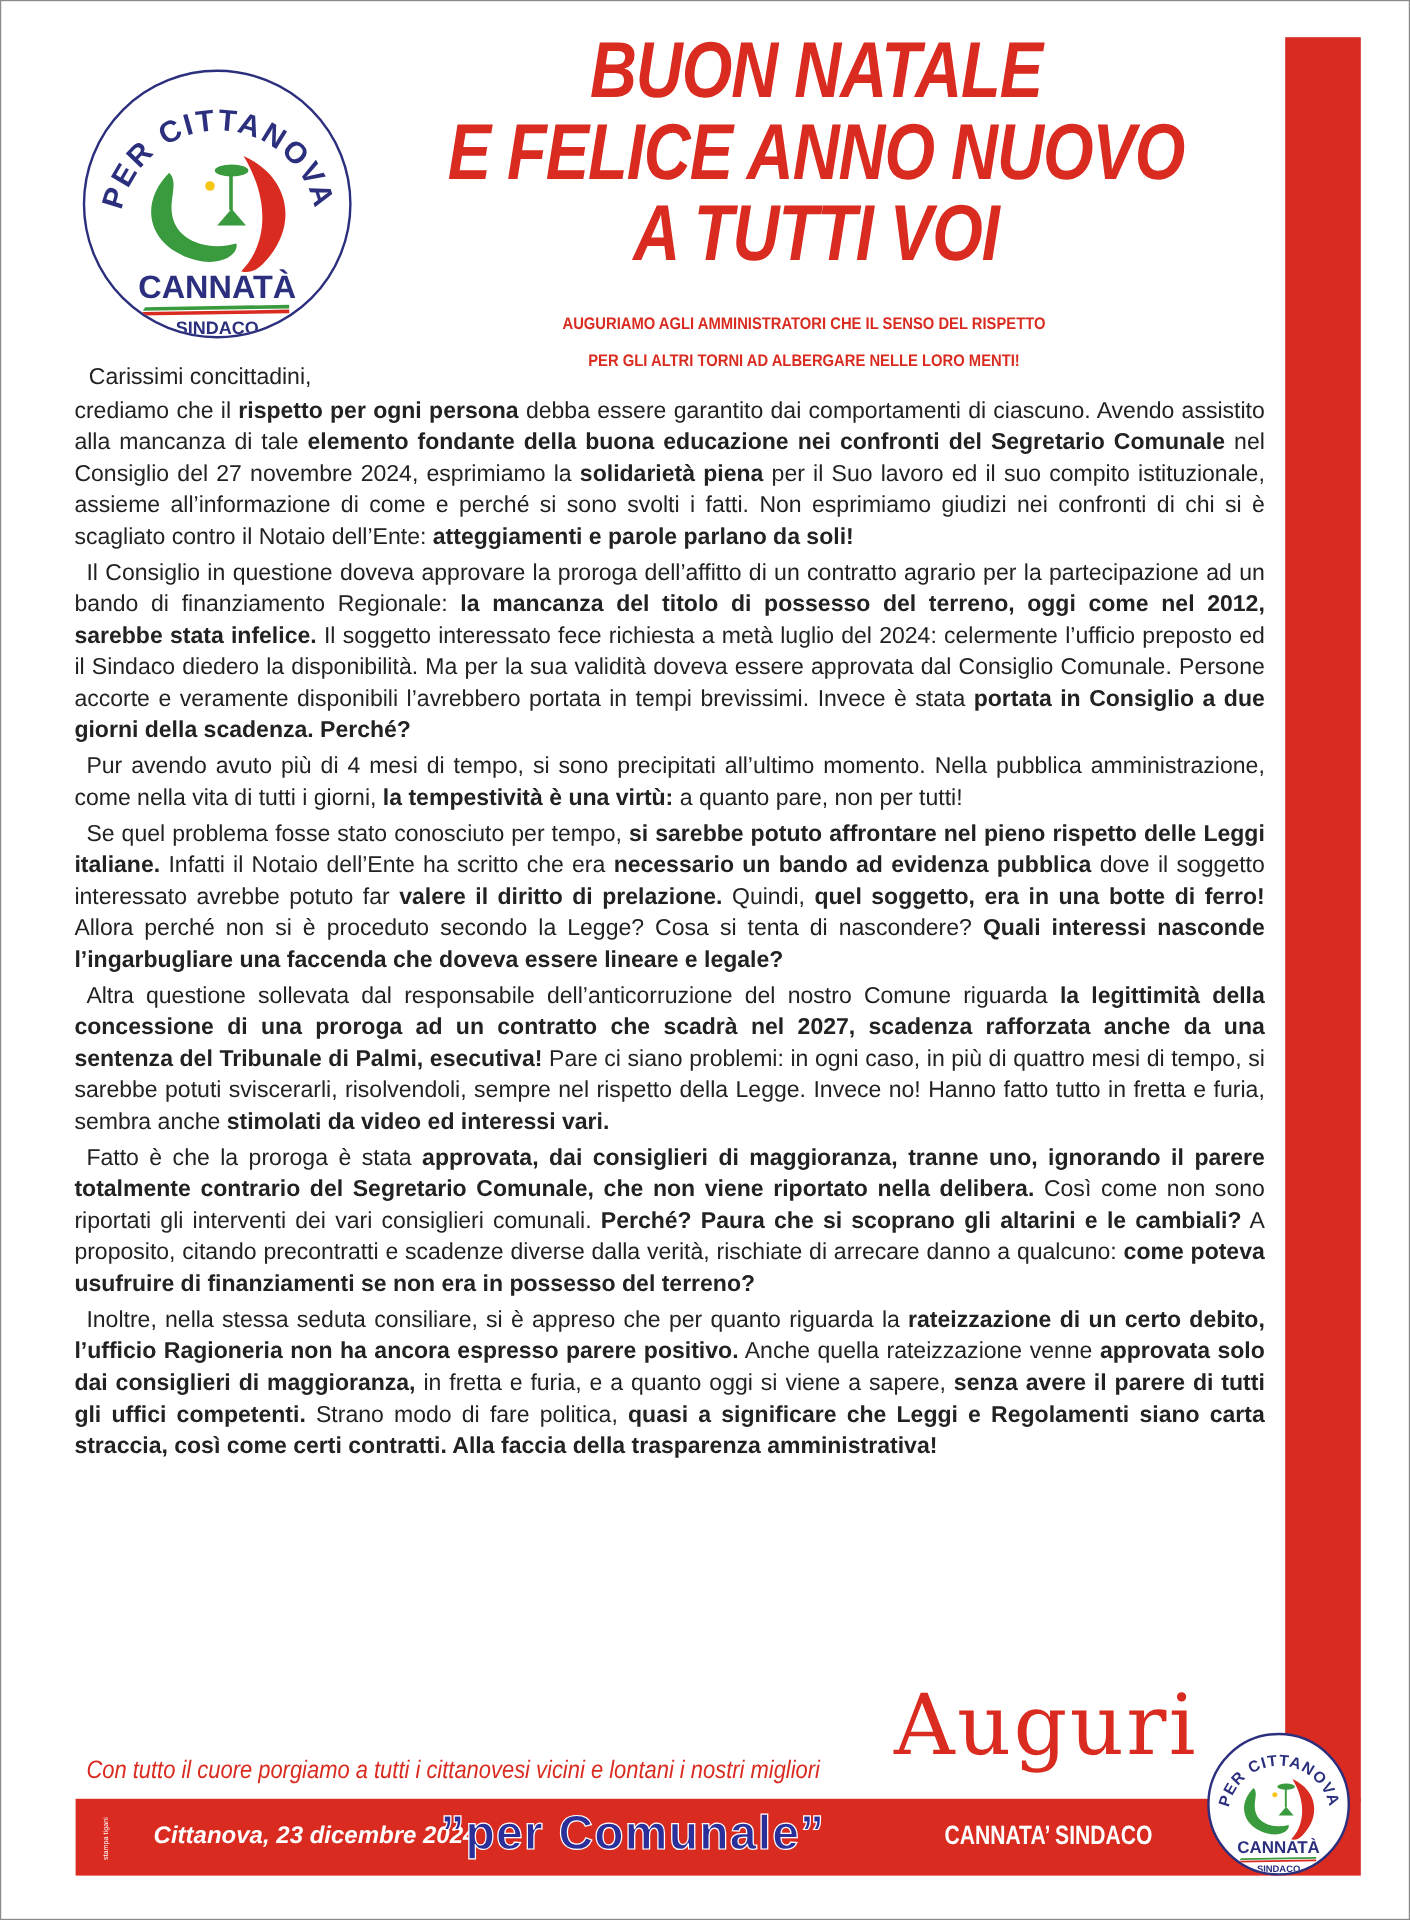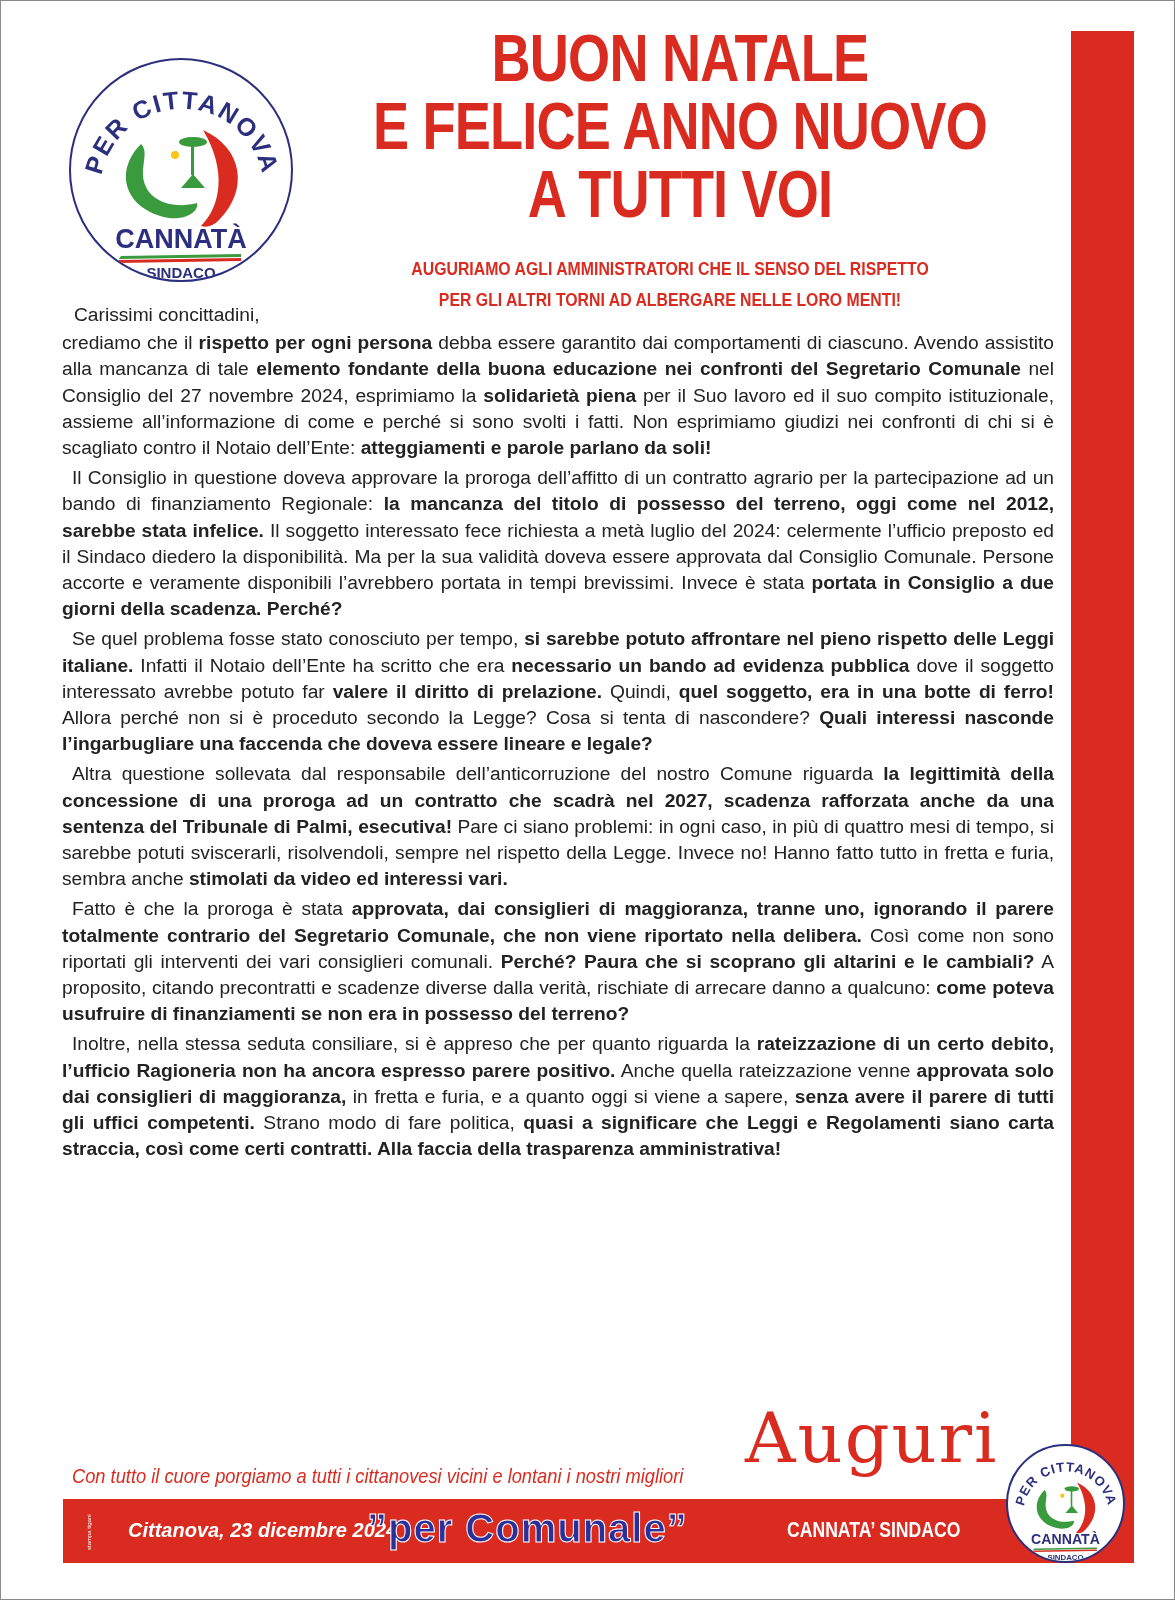--- a/index.html
+++ b/index.html
@@ -4,23 +4,23 @@
 <style>
   html, body { margin:0; padding:0; }
   body { width:1175px; height:1600px; background:#ffffff; position:relative; overflow:hidden; font-family:"Liberation Sans", sans-serif; color:#1a1a1a; }
   .page-border { position:absolute; left:0; top:0; width:1173px; height:1598px; border:1px solid #8a8a8a; box-sizing:content-box; }
   .red-bar { position:absolute; left:1071px; top:31px; width:63px; height:1470px; background:#d92b20; }
   .footer-bar { position:absolute; left:63px; top:1499px; width:1071px; height:64px; background:#d92b20; }
   .logo { position:absolute; border-radius:50%; border:2px solid #2b2f7d; background:#fff; overflow:hidden; }
   .logo svg { display:block; width:100%; height:100%; }
   .logo-top { left:69px; top:58px; width:220px; height:220px; }
   .logo-bottom { left:1006px; top:1444px; width:115px; height:115px; }
-  .headline { position:absolute; left:300px; top:24px; width:760px; text-align:center; color:#d92b20; font-family:"Liberation Sans", sans-serif; font-weight:bold; line-height:68px; letter-spacing:-1px; }
+  .headline { position:absolute; left:300px; top:24px; width:760px; text-align:center; color:#d92b20; font-family:"Liberation Sans", sans-serif; font-weight:bold; line-height:68px; letter-spacing:-1px;font-style:italic; }
   .headline div { font-size:66px; transform:scaleX(0.82); transform-origin:center; white-space:nowrap; }
-  .subhead { position:absolute; left:280px; top:254px; width:780px; text-align:center; color:#d92b20; font-weight:bold; font-size:18px; line-height:31px; }
+  .subhead { position:absolute; left:280px; top:254px; width:780px; text-align:center; color:#d92b20; font-weight:bold; font-size:14px; line-height:31px; }
   .subhead div { transform:scaleX(0.88); white-space:nowrap; }
   .body-text { position:absolute; left:62px; top:302px; width:992px; font-size:19.2px; line-height:26.2px; color:#222; text-align:justify; }
   .body-text p { margin:0 0 4px 0; }
   .body-text b { font-weight:bold; }
   .greeting { padding-left:12px; margin-bottom:2px !important; }
   .indent { text-indent:10px; }
   .closing { position:absolute; left:72px; top:1464px; font-style:italic; color:#d92b20; font-size:21px; white-space:nowrap; transform:scaleX(0.87); transform-origin:left; }
   .auguri { position:absolute; left:745px; top:1398px; color:#d92b20; font-family:"DejaVu Serif", serif; font-size:70px; line-height:80px; letter-spacing:2px; }
   .stampa { position:absolute; left:86px; top:1508px; width:14px; height:48px; color:#fff; font-size:6px; writing-mode:vertical-rl; transform:rotate(180deg); text-align:center; }
   .date { position:absolute; left:128px; top:1519px; color:#fff; font-weight:bold; font-style:italic; font-size:20px; }
@@ -64,20 +64,21 @@
 <div class="subhead">
   <div>AUGURIAMO AGLI AMMINISTRATORI CHE IL SENSO DEL RISPETTO</div>
   <div>PER GLI ALTRI TORNI AD ALBERGARE NELLE LORO MENTI!</div>
 </div>
 
 <div class="body-text">
   <p class="greeting">Carissimi concittadini,</p>
   <div id="paragraphs">
       <p>crediamo che il <b>rispetto per ogni persona</b> debba essere garantito dai comportamenti di ciascuno. Avendo assistito alla mancanza di tale <b>elemento fondante della buona educazione nei confronti del Segretario Comunale</b> nel Consiglio del 27 novembre 2024, esprimiamo la <b>solidarietà piena</b> per il Suo lavoro ed il suo compito istituzionale, assieme all’informazione di come e perché si sono svolti i fatti. Non esprimiamo giudizi nei confronti di chi si è scagliato contro il Notaio dell’Ente: <b>atteggiamenti e parole parlano da soli!</b></p>
       <p class="indent">Il Consiglio in questione doveva approvare la proroga dell’affitto di un contratto agrario per la partecipazione ad un bando di finanziamento Regionale: <b>la mancanza del titolo di possesso del terreno, oggi come nel 2012, sarebbe stata infelice.</b> Il soggetto interessato fece richiesta a metà luglio del 2024: celermente l’ufficio preposto ed il Sindaco diedero la disponibilità. Ma per la sua validità doveva essere approvata dal Consiglio Comunale. Persone accorte e veramente disponibili l’avrebbero portata in tempi brevissimi. Invece è stata <b>portata in Consiglio a due giorni della scadenza. Perché?</b></p>
+      <p class="indent">Pur avendo avuto più di 4 mesi di tempo, si sono precipitati all’ultimo momento. Nella pubblica amministrazione, come nella vita di tutti i giorni, <b>la tempestività è una virtù:</b> a quanto pare, non per tutti!</p>
       <p class="indent">Se quel problema fosse stato conosciuto per tempo, <b>si sarebbe potuto affrontare nel pieno rispetto delle Leggi italiane.</b> Infatti il Notaio dell’Ente ha scritto che era <b>necessario un bando ad evidenza pubblica</b> dove il soggetto interessato avrebbe potuto far <b>valere il diritto di prelazione.</b> Quindi, <b>quel soggetto, era in una botte di ferro!</b> Allora perché non si è proceduto secondo la Legge? Cosa si tenta di nascondere? <b>Quali interessi nasconde l’ingarbugliare una faccenda che doveva essere lineare e legale?</b></p>
       <p class="indent">Altra questione sollevata dal responsabile dell’anticorruzione del nostro Comune riguarda <b>la legittimità della concessione di una proroga ad un contratto che scadrà nel 2027, scadenza rafforzata anche da una sentenza del Tribunale di Palmi, esecutiva!</b> Pare ci siano problemi: in ogni caso, in più di quattro mesi di tempo, si sarebbe potuti sviscerarli, risolvendoli, sempre nel rispetto della Legge. Invece no! Hanno fatto tutto in fretta e furia, sembra anche <b>stimolati da video ed interessi vari.</b></p>
       <p class="indent">Fatto è che la proroga è stata <b>approvata, dai consiglieri di maggioranza, tranne uno, ignorando il parere totalmente contrario del Segretario Comunale, che non viene riportato nella delibera.</b> Così come non sono riportati gli interventi dei vari consiglieri comunali. <b>Perché? Paura che si scoprano gli altarini e le cambiali?</b> A proposito, citando precontratti e scadenze diverse dalla verità, rischiate di arrecare danno a qualcuno: <b>come poteva usufruire di finanziamenti se non era in possesso del terreno?</b></p>
       <p class="indent">Inoltre, nella stessa seduta consiliare, si è appreso che per quanto riguarda la <b>rateizzazione di un certo debito, l’ufficio Ragioneria non ha ancora espresso parere positivo.</b> Anche quella rateizzazione venne <b>approvata solo dai consiglieri di maggioranza,</b> in fretta e furia, e a quanto oggi si viene a sapere, <b>senza avere il parere di tutti gli uffici competenti.</b> Strano modo di fare politica, <b>quasi a significare che Leggi e Regolamenti siano carta straccia, così come certi contratti. Alla faccia della trasparenza amministrativa!</b></p>
     </div>
 </div>
 
 <div class="closing">Con tutto il cuore porgiamo a tutti i cittanovesi vicini e lontani i nostri migliori</div>
 <div class="auguri">Auguri</div>
 

